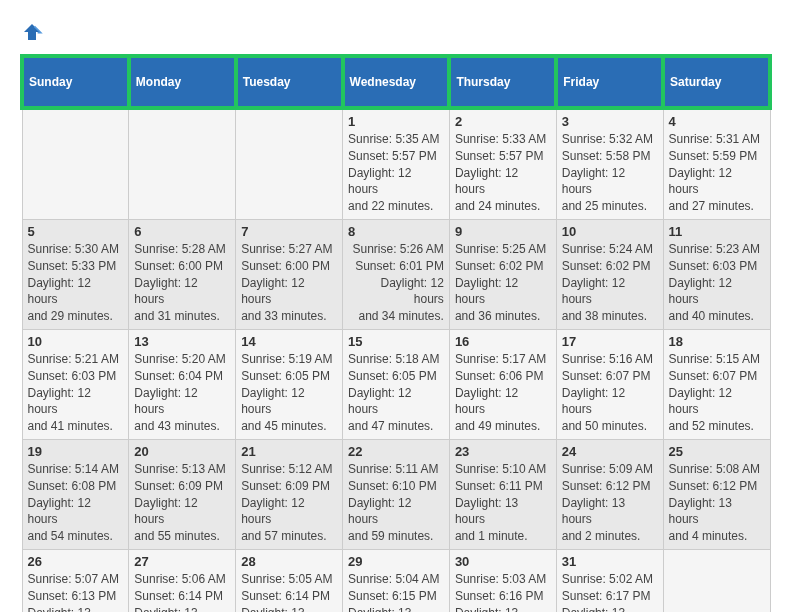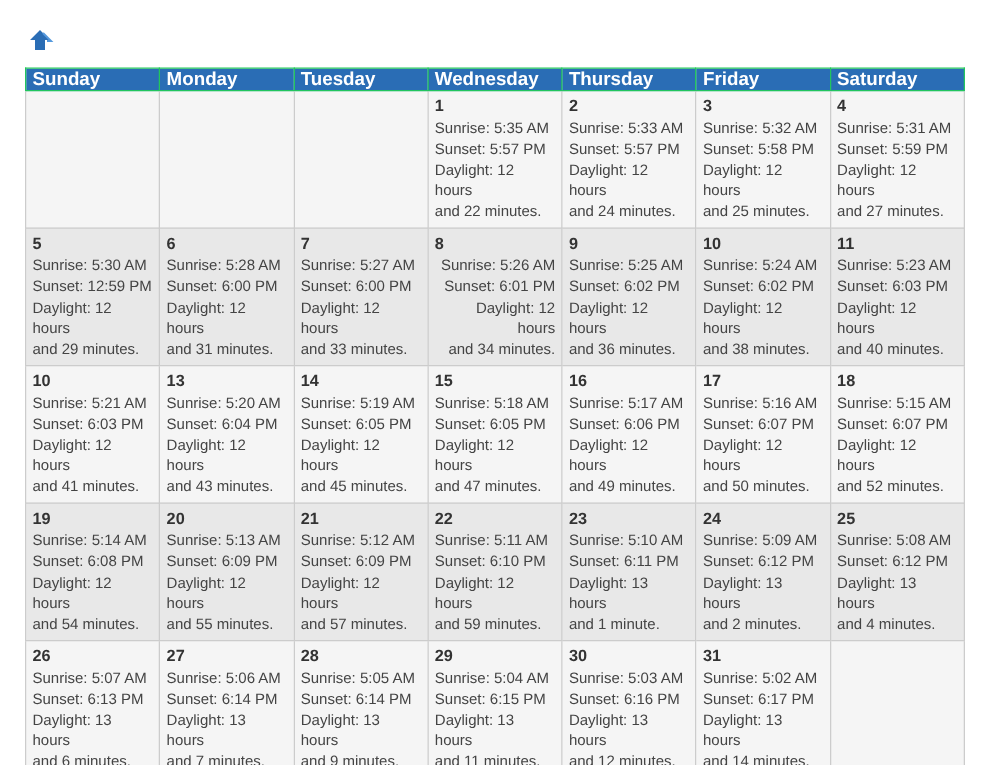--- a/index.html
+++ b/index.html
@@ -55,25 +55,25 @@
     table {
       width: 100%;
       border-collapse: collapse;
       font-size: 11px;
     }
     thead tr {
       background-color: #2a6db5;
       color: white;
     }
     thead th {
-      padding: 0 5px;
+      padding: 17px 5px;
       text-align: left;
-      font-size: 15px;
+      font-size: 12px;
       font-weight: bold;
-      border: 1px solid #22c55e;
+      border: 4px solid #22c55e;
     }
     tbody tr {
       vertical-align: top;
     }
     tbody tr:nth-child(odd) {
       background-color: #f5f5f5;
     }
     tbody tr:nth-child(even) {
       background-color: #e8e8e8;
     }
@@ -160,21 +160,21 @@
           <div class="day-info" style="white-space: pre-line;">Sunrise: 5:31 AM
 Sunset: 5:59 PM
 Daylight: 12 hours
 and 27 minutes.</div>
         </td>
       </tr>
       <tr>
         <td>
           <span class="day-number">5</span>
           <div class="day-info" style="white-space: pre-line;">Sunrise: 5:30 AM
-Sunset: 12:59 PM
+Sunset: 5:33 PM
 Daylight: 12 hours
 and 29 minutes.</div>
         </td>
         <td>
           <span class="day-number">6</span>
           <div class="day-info" style="white-space: pre-line;">Sunrise: 5:28 AM
 Sunset: 6:00 PM
 Daylight: 12 hours
 and 31 minutes.</div>
         </td>

